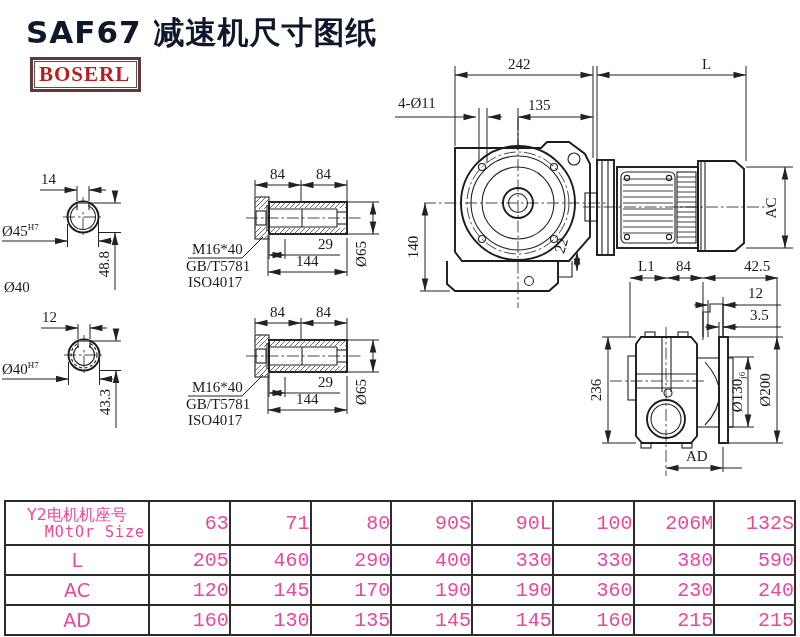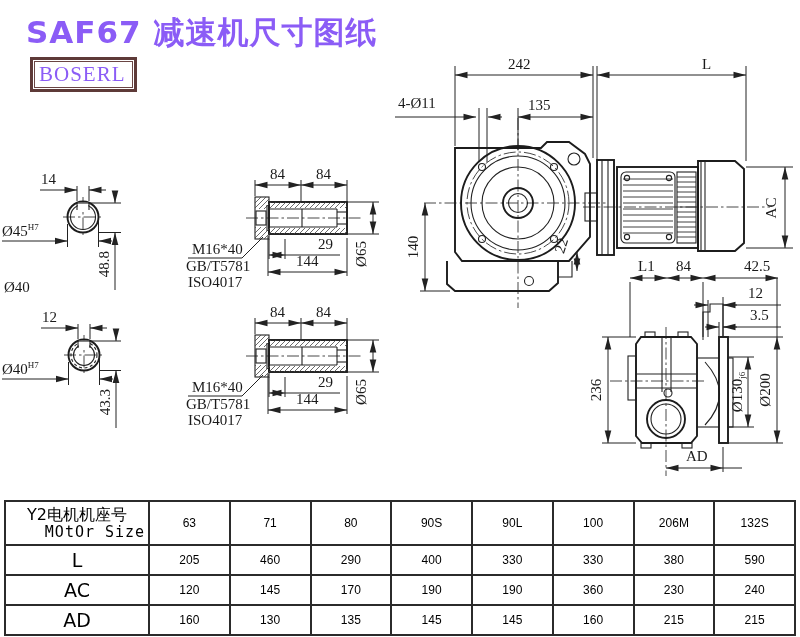--- a/index.html
+++ b/index.html
@@ -1,34 +1,34 @@
 <!DOCTYPE html>
 <html><head>
 <meta charset="utf-8">
 <style>
   html,body{margin:0;padding:0;background:#fff;}
   .page{position:relative;width:800px;height:637px;background:#ffffff;overflow:hidden;
         font-family:"Liberation Sans",sans-serif;}
-  .title{position:absolute;left:26px;top:12px;font-size:31px;font-weight:700;color:#8b5cf6;
+  .title{position:absolute;left:26px;top:12px;font-size:31px;font-weight:700;color:#0f172a;
          letter-spacing:1px;font-family:"DejaVu Sans",sans-serif;}
   .logo{position:absolute;left:30px;top:57px;border:3px solid #5e3a38;background:#fff;padding:1px;}
   .logo-inner{border:1px solid #6a4543;padding:0 6px 1px 4px;font-family:"Liberation Serif",serif;
-              font-weight:400;font-size:21px;color:#8b5cf6;letter-spacing:1px;line-height:24px;}
+              font-weight:700;font-size:21px;color:#b91c1c;letter-spacing:1px;line-height:24px;}
   svg text{font-family:"Liberation Serif",serif;font-size:15px;fill:#1a1a1a;}
   svg .sm{font-size:9px;}
   .o2{fill:none;stroke:#1c1c1c;stroke-width:1.9;}
   .o1{fill:none;stroke:#222;stroke-width:1.1;}
   .f{fill:none;stroke:#2a2a2a;stroke-width:0.9;}
   .d{fill:none;stroke:#222;stroke-width:1;}
   .cl{fill:none;stroke:#333;stroke-width:0.9;stroke-dasharray:12 3 2.5 3;}
   .dash{stroke-dasharray:3 2.6;}
   .tbl{position:absolute;left:4px;top:500px;width:792px;height:133px;border-collapse:collapse;
-       table-layout:fixed;text-align:center;color:#000000;}
+       table-layout:fixed;text-align:center;color:#ec4899;}
   .tbl td{border:2px solid #2b2b2b;padding:0;}
-  .tbl .num{font-size:12px;font-family:Liberation Sans, sans-serif;}
+  .tbl .num{font-size:20px;font-family:Liberation Mono, monospace;text-align:right;}
   .tbl .hd1{font-size:16px;font-family:"DejaVu Sans",sans-serif;line-height:19px;}
   .tbl .hd2{font-size:15px;font-family:"DejaVu Sans Mono",monospace;line-height:17px;letter-spacing:1px;padding-left:36px;}
   .tbl .rowlab{font-size:19px;font-family:"DejaVu Sans",sans-serif;}
 </style>
 </head>
 <body>
 
 <div class="page">
 
 <svg width="800" height="500" viewBox="0 0 800 500">

